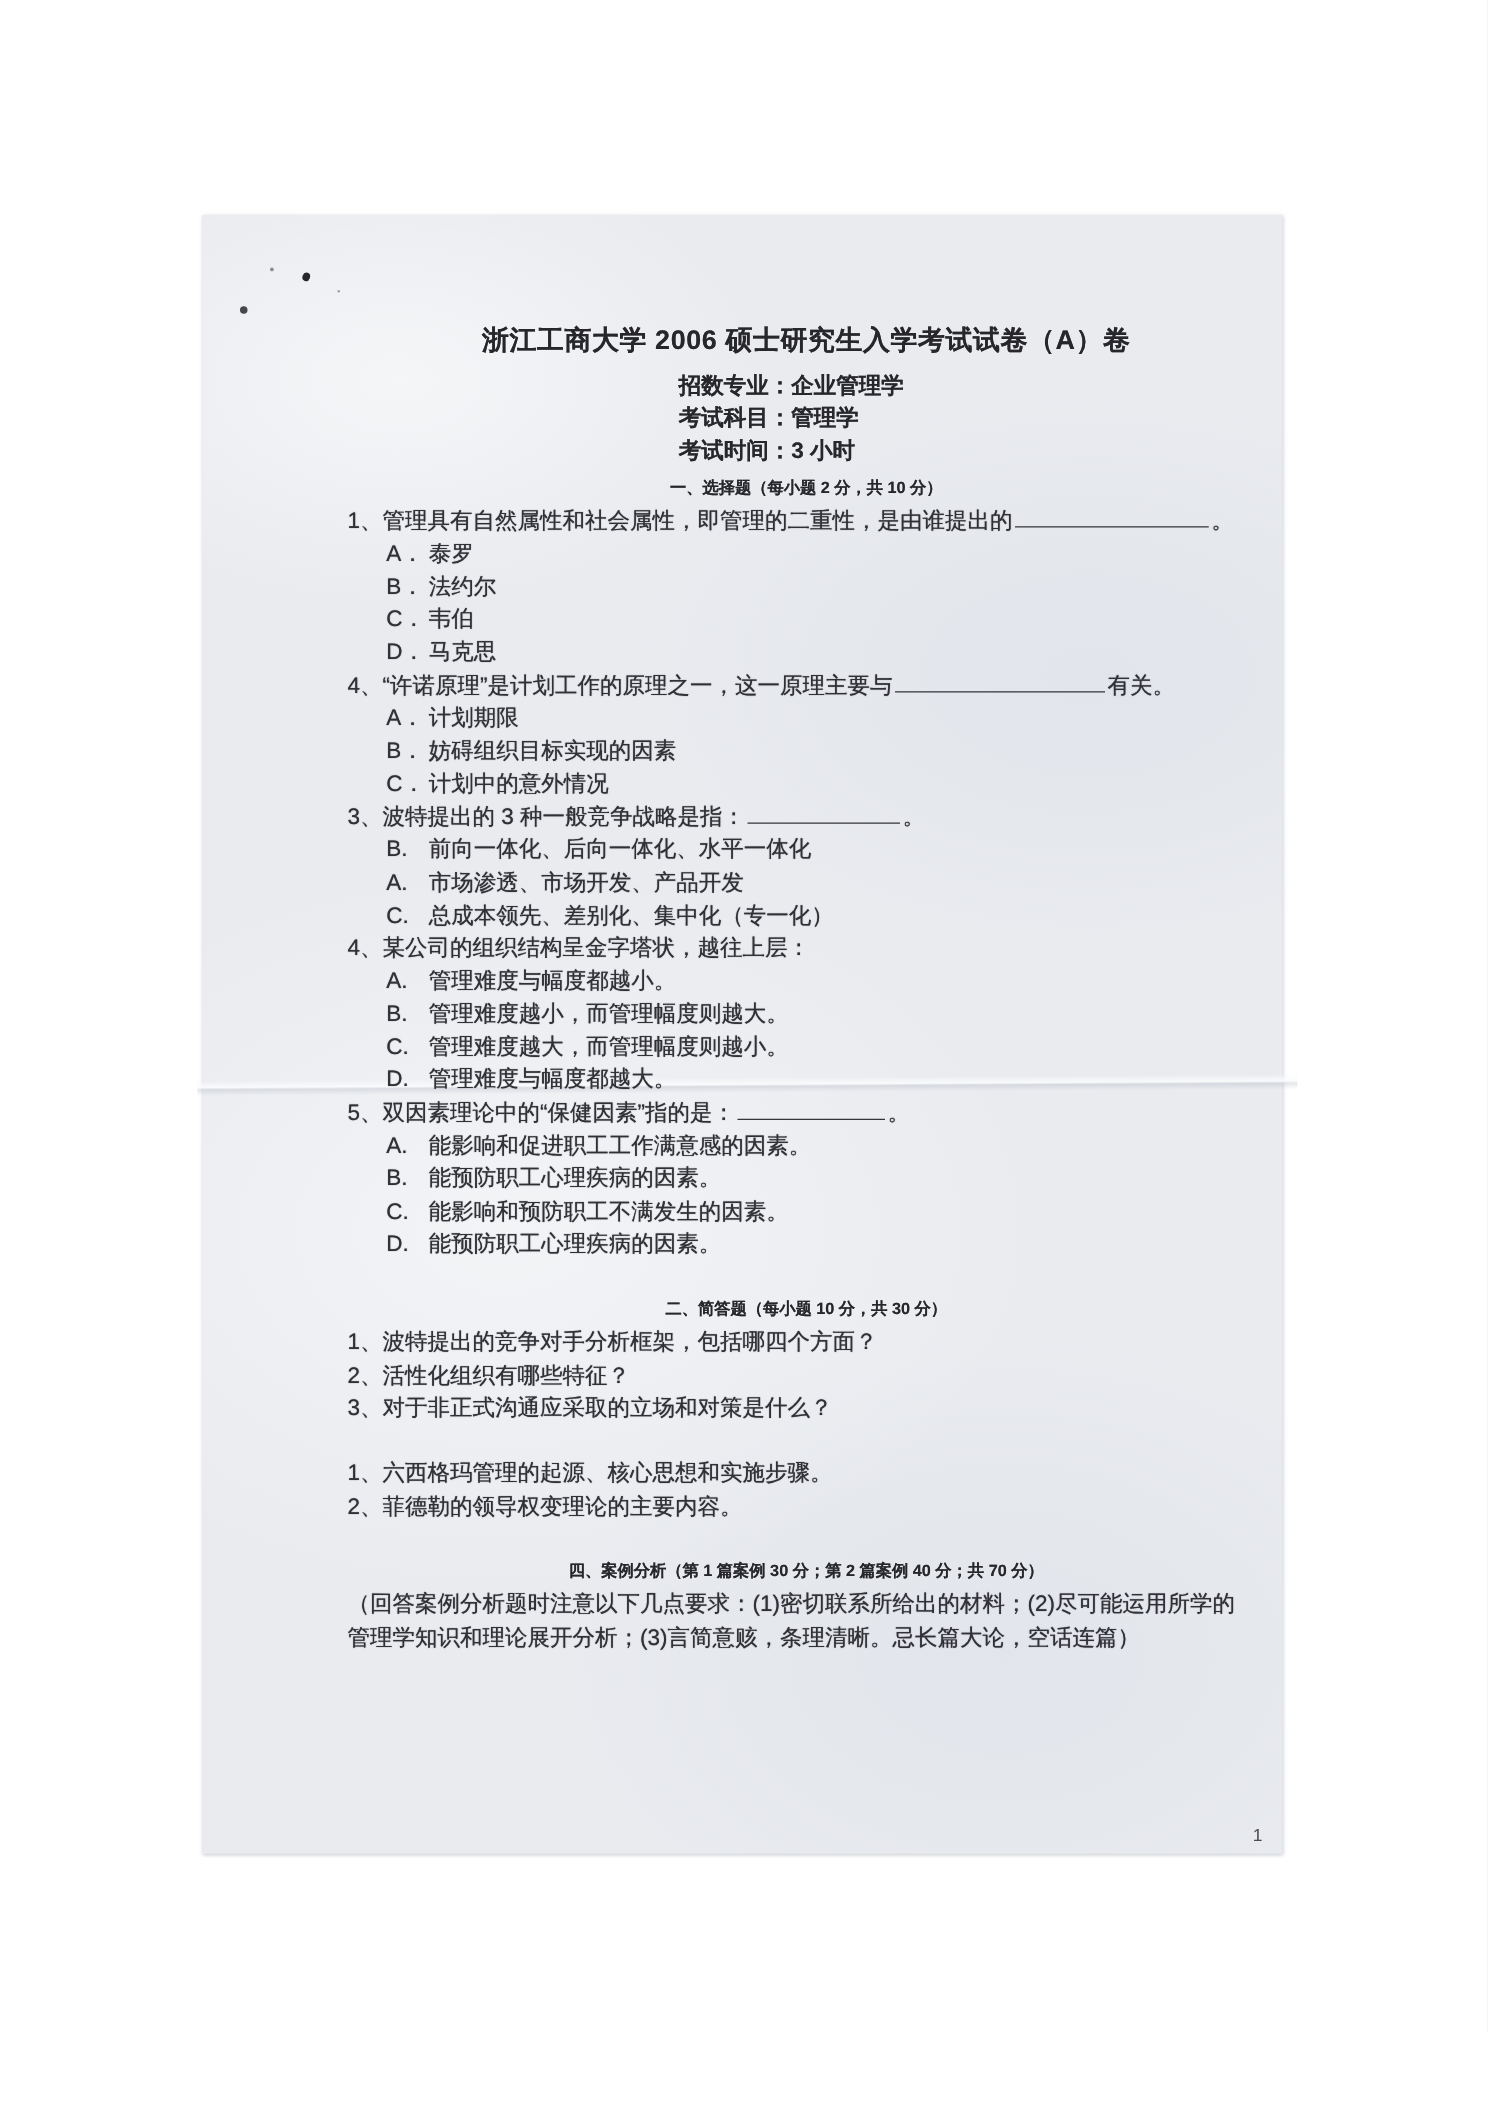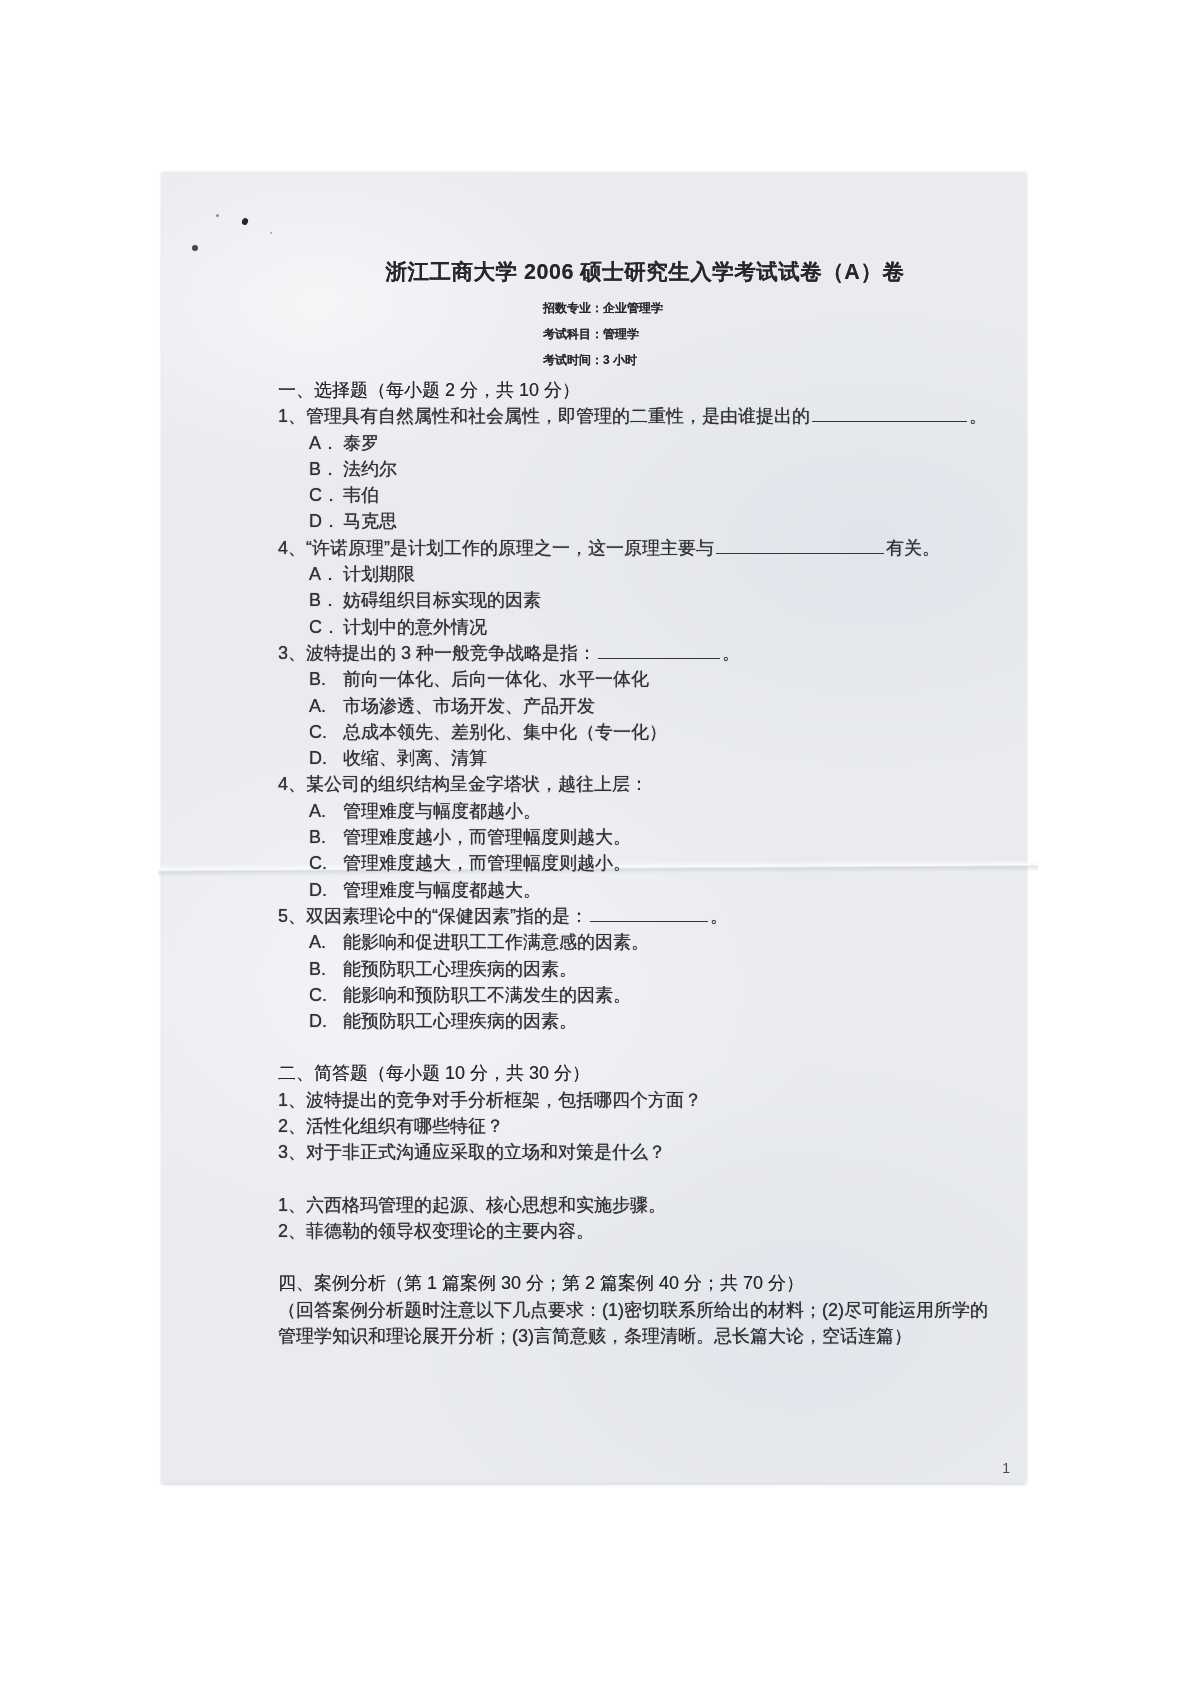--- a/index.html
+++ b/index.html
@@ -36,28 +36,29 @@
   .speck.s4 { left:108px; top:60px; width:2px; height:2px; opacity:.4; }
   .content { position:absolute; left:116px; top:0; width:734px; }
   .title {
     padding-top:85px; text-align:center;
     font-size:21.5px; font-weight:700; line-height:30px;
     color:#26262b; letter-spacing:.5px;
     text-shadow:0 0 .5px rgba(38,38,43,.7);
   }
   .meta { margin-top:8px; padding-left:265px; }
   .meta > div {
-    font-size:12px; font-weight:700; line-height:26px; color:#26262b;
+    font-size:18px; font-weight:700; line-height:26px; color:#26262b;
     text-shadow:0 0 .5px rgba(38,38,43,.6);
   }
   .sections { margin-top:4px; }
   .section + .section { margin-top:26px; }
   .sec-heading {
-    font-size:18px; font-weight:400; line-height:26.3px; color:#26262b;
+    font-size:13px; font-weight:700; line-height:26.3px; color:#26262b;
     text-shadow:0 0 .5px rgba(38,38,43,.65);
+    text-align:center;
   }
   .stem, .option, .note {
     font-size:18px; font-weight:400; line-height:26.3px; color:#303036;
     text-shadow:0 0 .8px rgba(48,48,54,.85);
     white-space:nowrap;
   }
   .option { padding-left:31px; }
   .letter { display:inline-block; min-width:34px; }
   .blank {
     display:inline-block; height:4px; margin:0 2px;
@@ -94,21 +95,20 @@
           <div class="option"><span class="letter">C．</span><span>韦伯</span></div>
           <div class="option"><span class="letter">D．</span><span>马克思</span></div>
           <div class="stem"><span>4、“许诺原理”是计划工作的原理之一，这一原理主要与</span><span class="blank" style="width: 168px;"></span><span>有关。</span></div>
           <div class="option"><span class="letter">A．</span><span>计划期限</span></div>
           <div class="option"><span class="letter">B．</span><span>妨碍组织目标实现的因素</span></div>
           <div class="option"><span class="letter">C．</span><span>计划中的意外情况</span></div>
           <div class="stem"><span>3、波特提出的 3 种一般竞争战略是指：</span><span class="blank" style="width: 122px;"></span><span>。</span></div>
           <div class="option"><span class="letter">B.</span><span>前向一体化、后向一体化、水平一体化</span></div>
           <div class="option"><span class="letter">A.</span><span>市场渗透、市场开发、产品开发</span></div>
           <div class="option"><span class="letter">C.</span><span>总成本领先、差别化、集中化（专一化）</span></div>
-          <div class="option"><span class="letter">D.</span><span>收缩、剥离、清算</span></div>
           <div class="stem"><span>4、某公司的组织结构呈金字塔状，越往上层：</span></div>
           <div class="option"><span class="letter">A.</span><span>管理难度与幅度都越小。</span></div>
           <div class="option"><span class="letter">B.</span><span>管理难度越小，而管理幅度则越大。</span></div>
           <div class="option"><span class="letter">C.</span><span>管理难度越大，而管理幅度则越小。</span></div>
           <div class="option"><span class="letter">D.</span><span>管理难度与幅度都越大。</span></div>
           <div class="stem"><span>5、双因素理论中的“保健因素”指的是：</span><span class="blank" style="width: 118px;"></span><span>。</span></div>
           <div class="option"><span class="letter">A.</span><span>能影响和促进职工工作满意感的因素。</span></div>
           <div class="option"><span class="letter">B.</span><span>能预防职工心理疾病的因素。</span></div>
           <div class="option"><span class="letter">C.</span><span>能影响和预防职工不满发生的因素。</span></div>
           <div class="option"><span class="letter">D.</span><span>能预防职工心理疾病的因素。</span></div>

